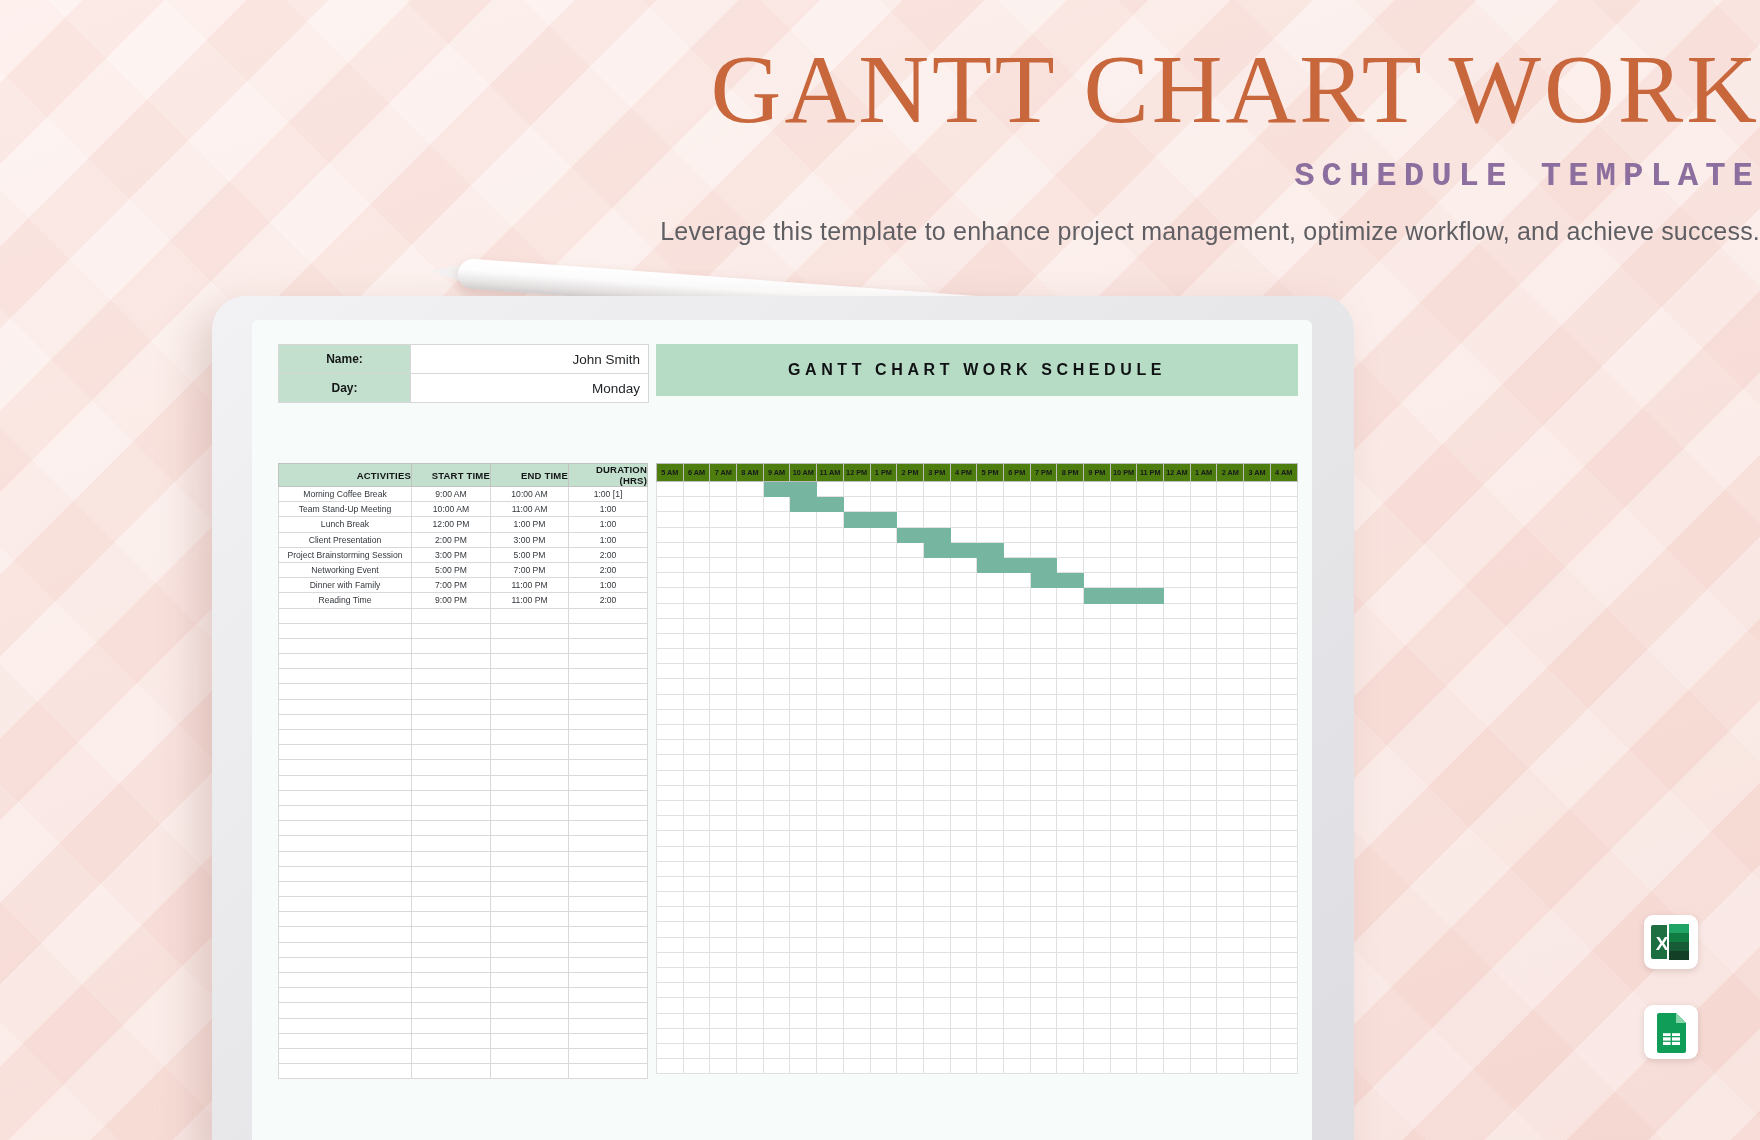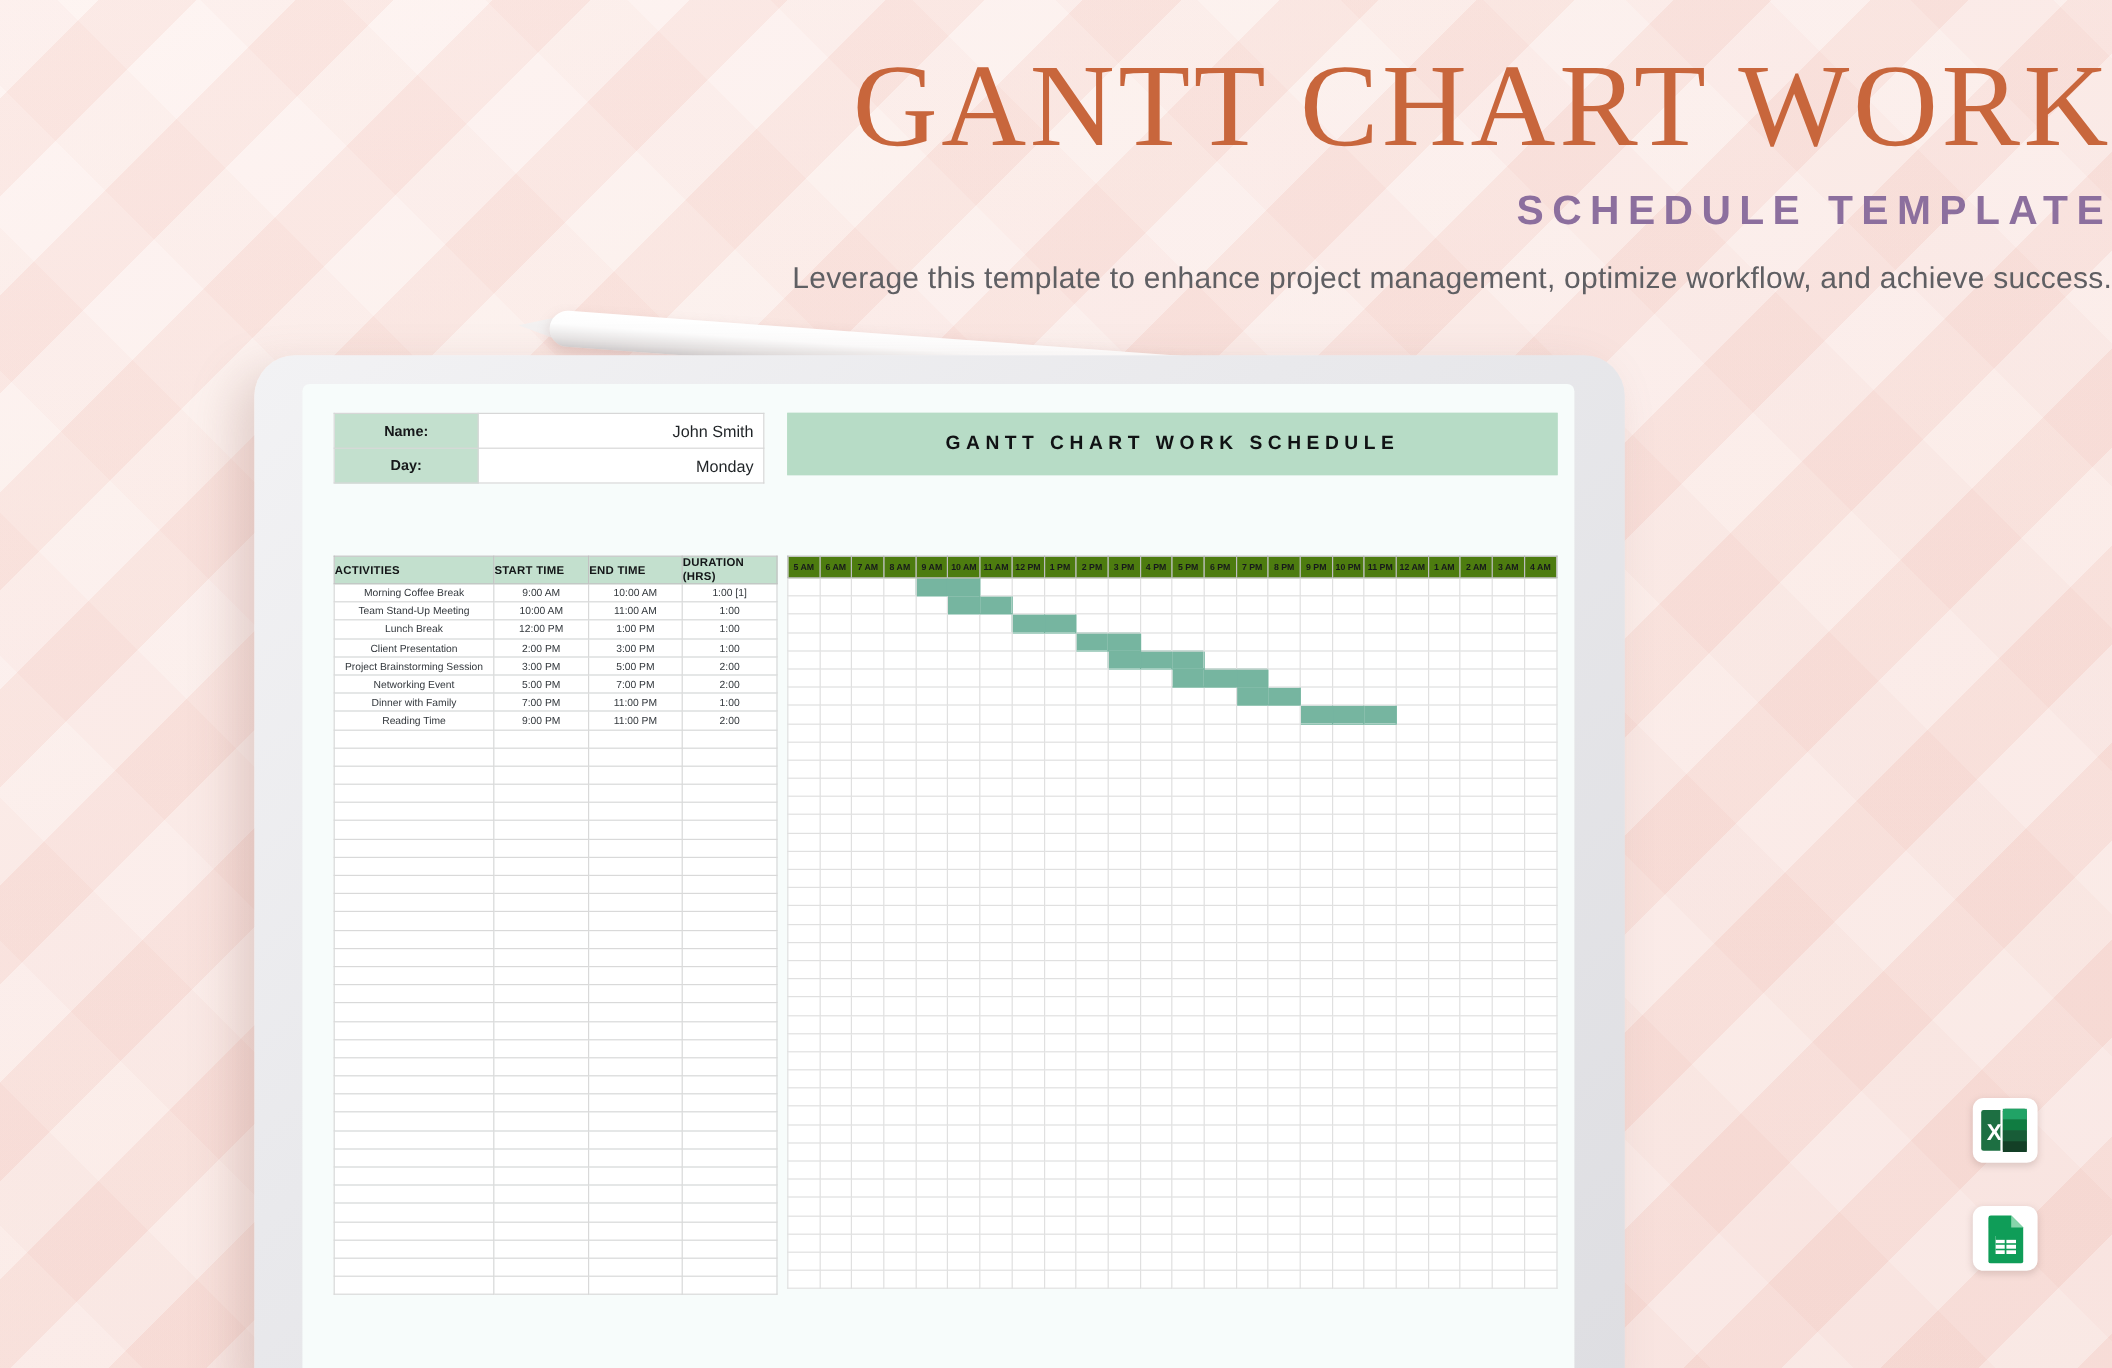--- a/index.html
+++ b/index.html
@@ -27,21 +27,21 @@
   #title-main {
     font-family: "Liberation Serif", serif;
     font-size: 98px;
     letter-spacing: 3px;
     color: #c8663c;
     margin-top: 38px;
     line-height: 1.05;
     white-space: nowrap;
   }
   #title-sub {
-    font-family: Liberation Sans, sans-serif;
+    font-family: Liberation Mono, monospace;
     font-size: 34px;
     font-weight: bold;
     letter-spacing: 7px;
     color: #8c6f9e;
     margin-top: 16px;
     padding-left: 14px;
   }
   #title-desc {
     font-family: "Liberation Sans", sans-serif;
     font-size: 25px;
@@ -98,21 +98,21 @@
 
   
   #info-table { border-collapse: collapse; table-layout: fixed; }
   #info-table td {
     height: 29px;
     font-size: 12.5px;
     border: 1px solid #d7d7d7;
     padding: 0 8px;
   }
   #info-table td.lbl {
-    width: 120px;
+    width: 132px;
     background: #c3e0ce;
     text-align: center;
     font-weight: bold;
     color: #16181a;
     font-size: 12px;
   }
   #info-table td.val {
     width: 238px;
     background: #ffffff;
     text-align: right;
@@ -124,21 +124,21 @@
   #grid-wrap { position: absolute; left: 0; top: 119px; }
   #act-table { border-collapse: collapse; table-layout: fixed; }
   #act-table th {
     background: #c3e0ce;
     border: 1px solid #c2c2c2;
     font-size: 9.5px;
     font-weight: bold;
     letter-spacing: 0.2px;
     color: #131517;
     height: 18px;
-    text-align: left;
+    text-align: right;
   }
   #act-table td {
     border: 1px solid #d9d9d9;
     height: 15.2px;
     font-size: 8.6px;
     color: #33383d;
     text-align: center;
     background: #fff;
     overflow: hidden;
     white-space: nowrap;

